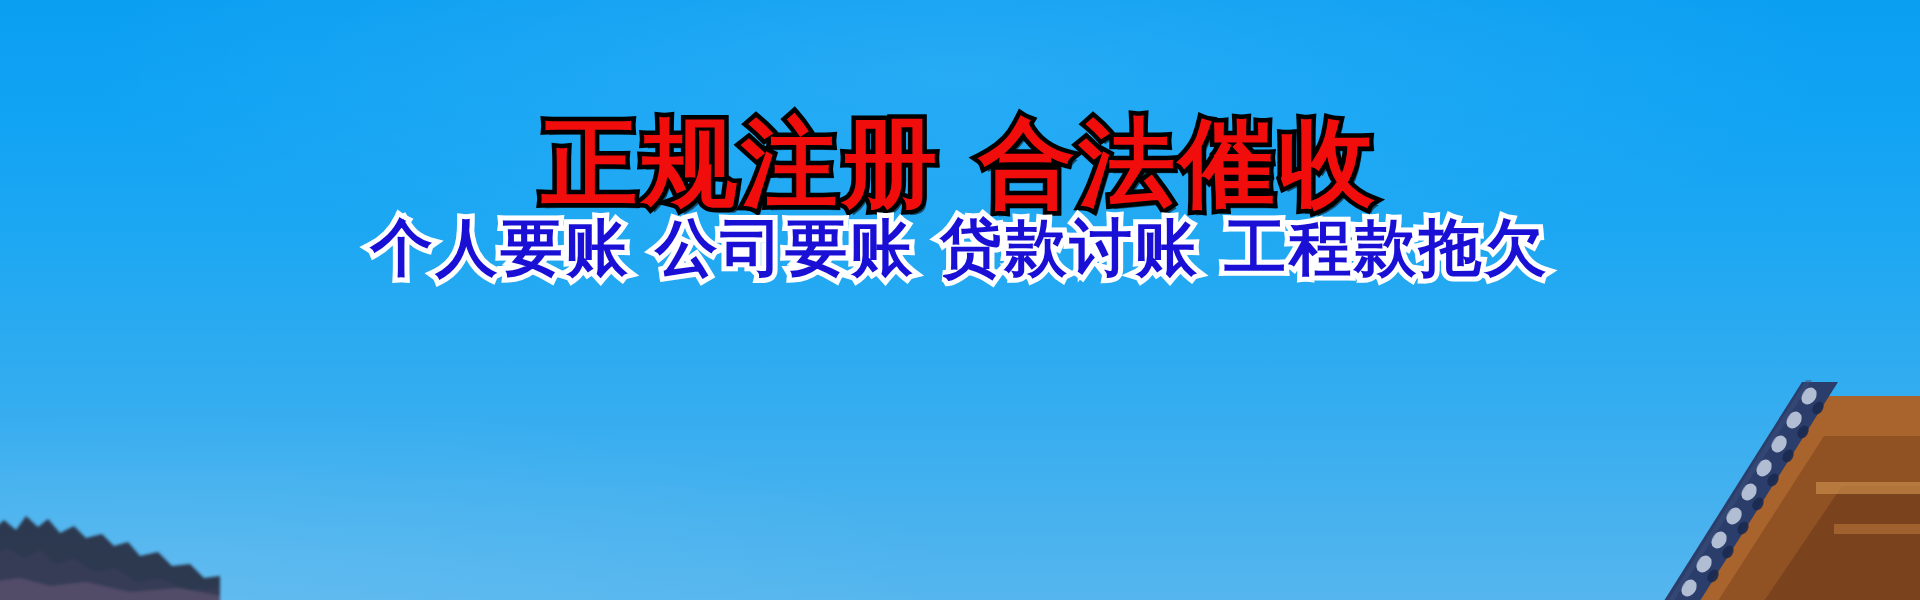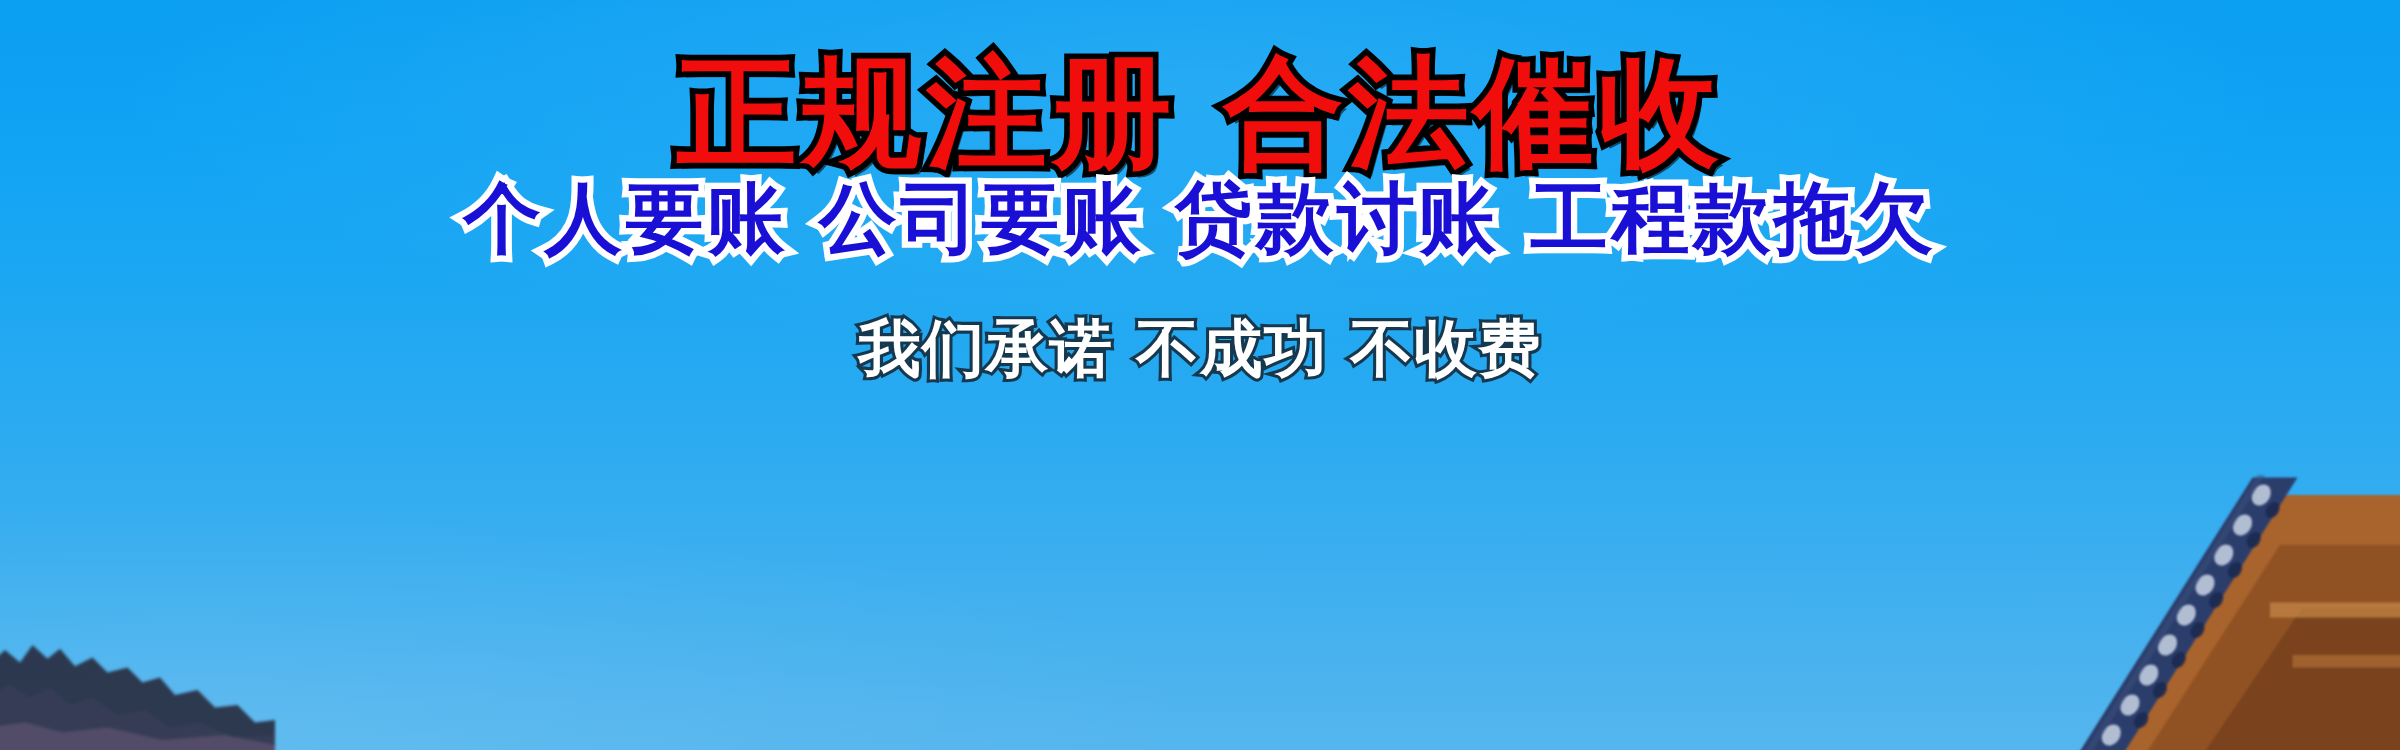--- a/index.html
+++ b/index.html
@@ -58,21 +58,21 @@
   #text-stack {
     position: absolute;
     inset: 0;
     display: flex;
     flex-direction: column;
     align-items: center;
     justify-content: flex-start;
   }
 
   .headline {
-    margin-top: 42px;
+    margin-top: 115px;
     font-size: 96px;
     line-height: 1.0;
     font-weight: 900;
     color: #f20d0d;
     letter-spacing: 4px;
     white-space: nowrap;
     -webkit-text-stroke: 9px #000;
     paint-order: stroke fill;
     text-shadow:
        4px 5px 0 rgba(0,0,0,0.55);
@@ -151,16 +151,15 @@
     </g>
 
     <path d="M100 230 L240 6 L246 6 L106 230 Z" fill="#3d4f7d" opacity="0.5"></path>
   </svg>
 
   <div id="text-stack">
     <div class="headline">正规注册 合法催收</div>
 
     <div class="subline">个人要账 公司要账 贷款讨账 工程款拖欠</div>
 
-    <div class="tagline">我们承诺 不成功 不收费</div>
   </div>
 
 </div>
 
 </body></html>

